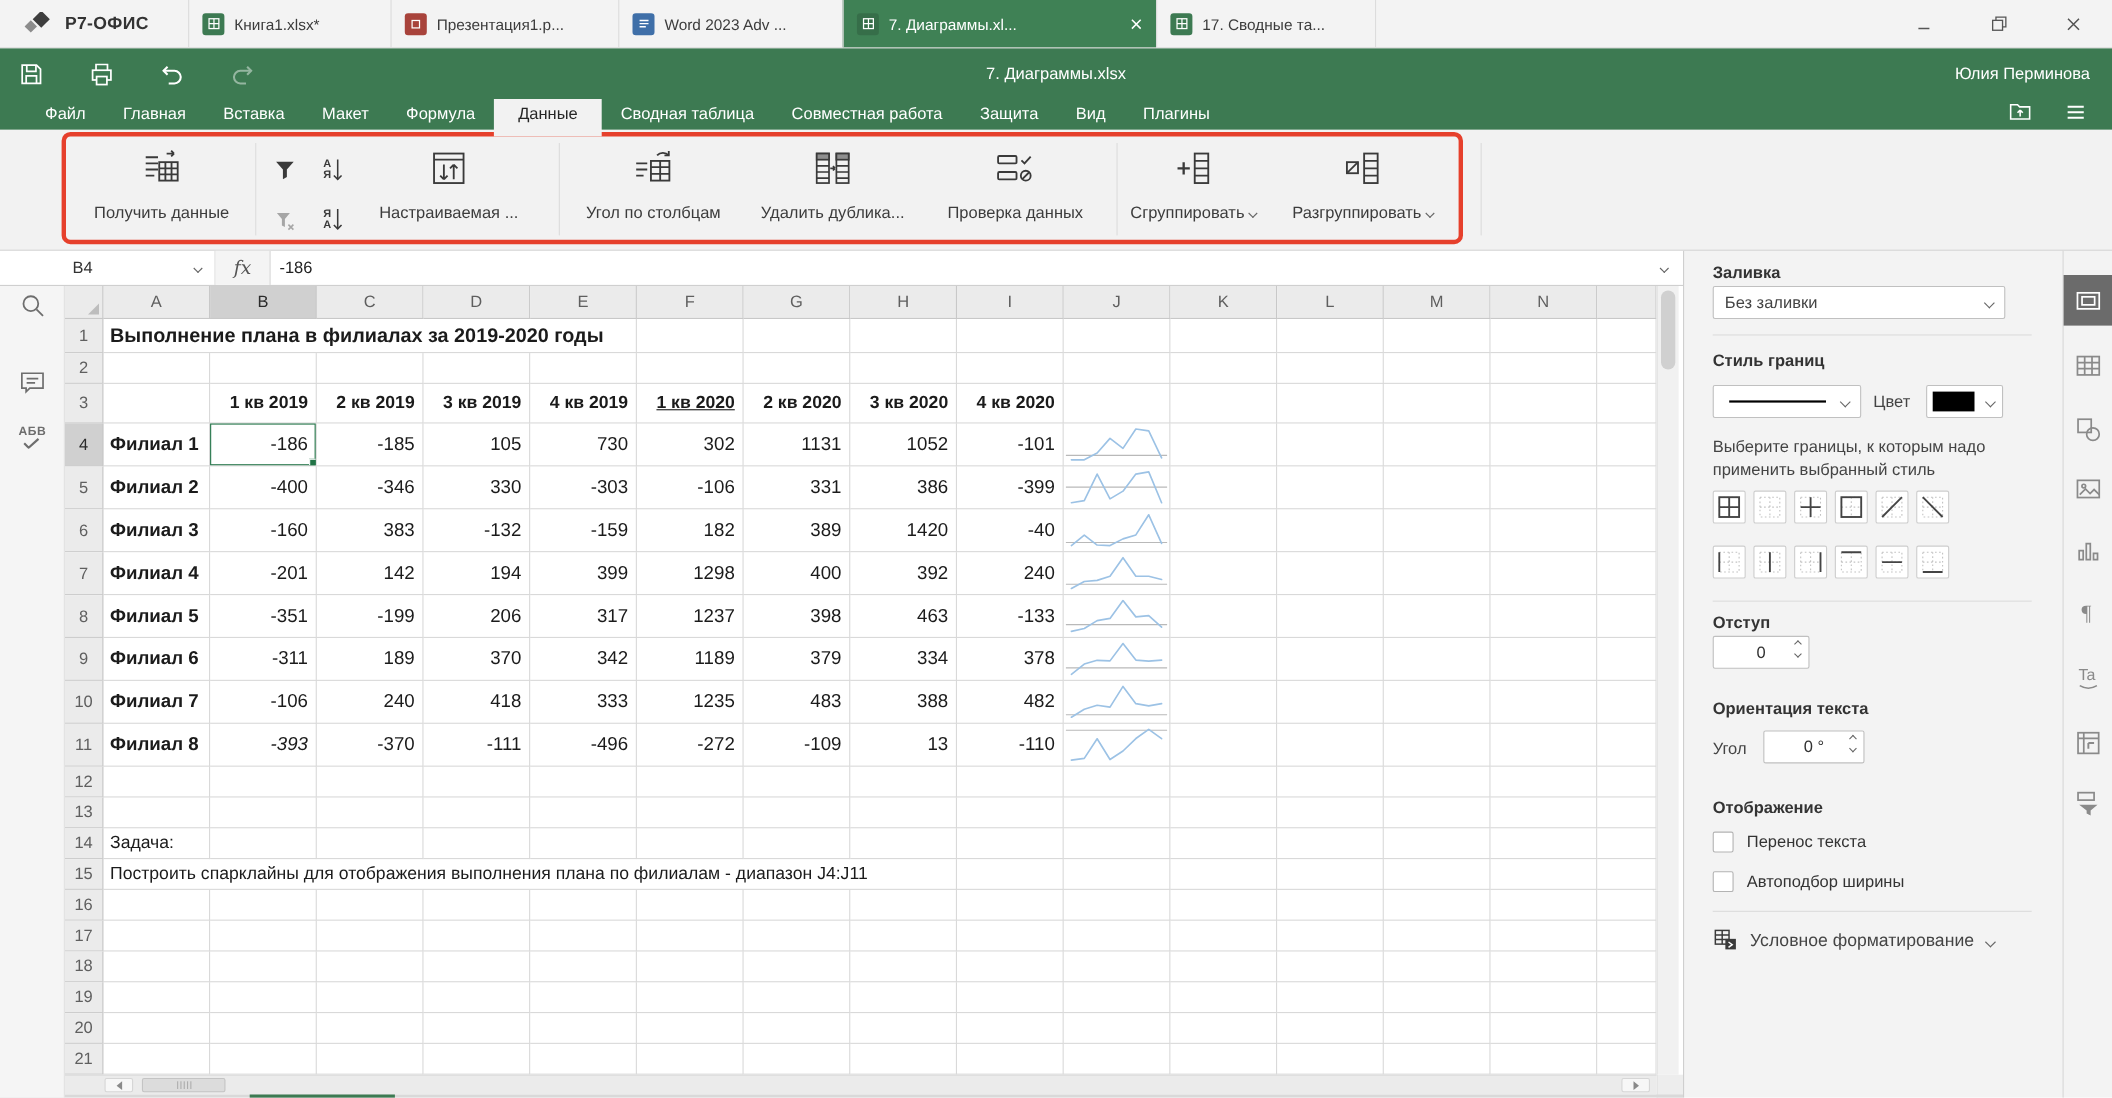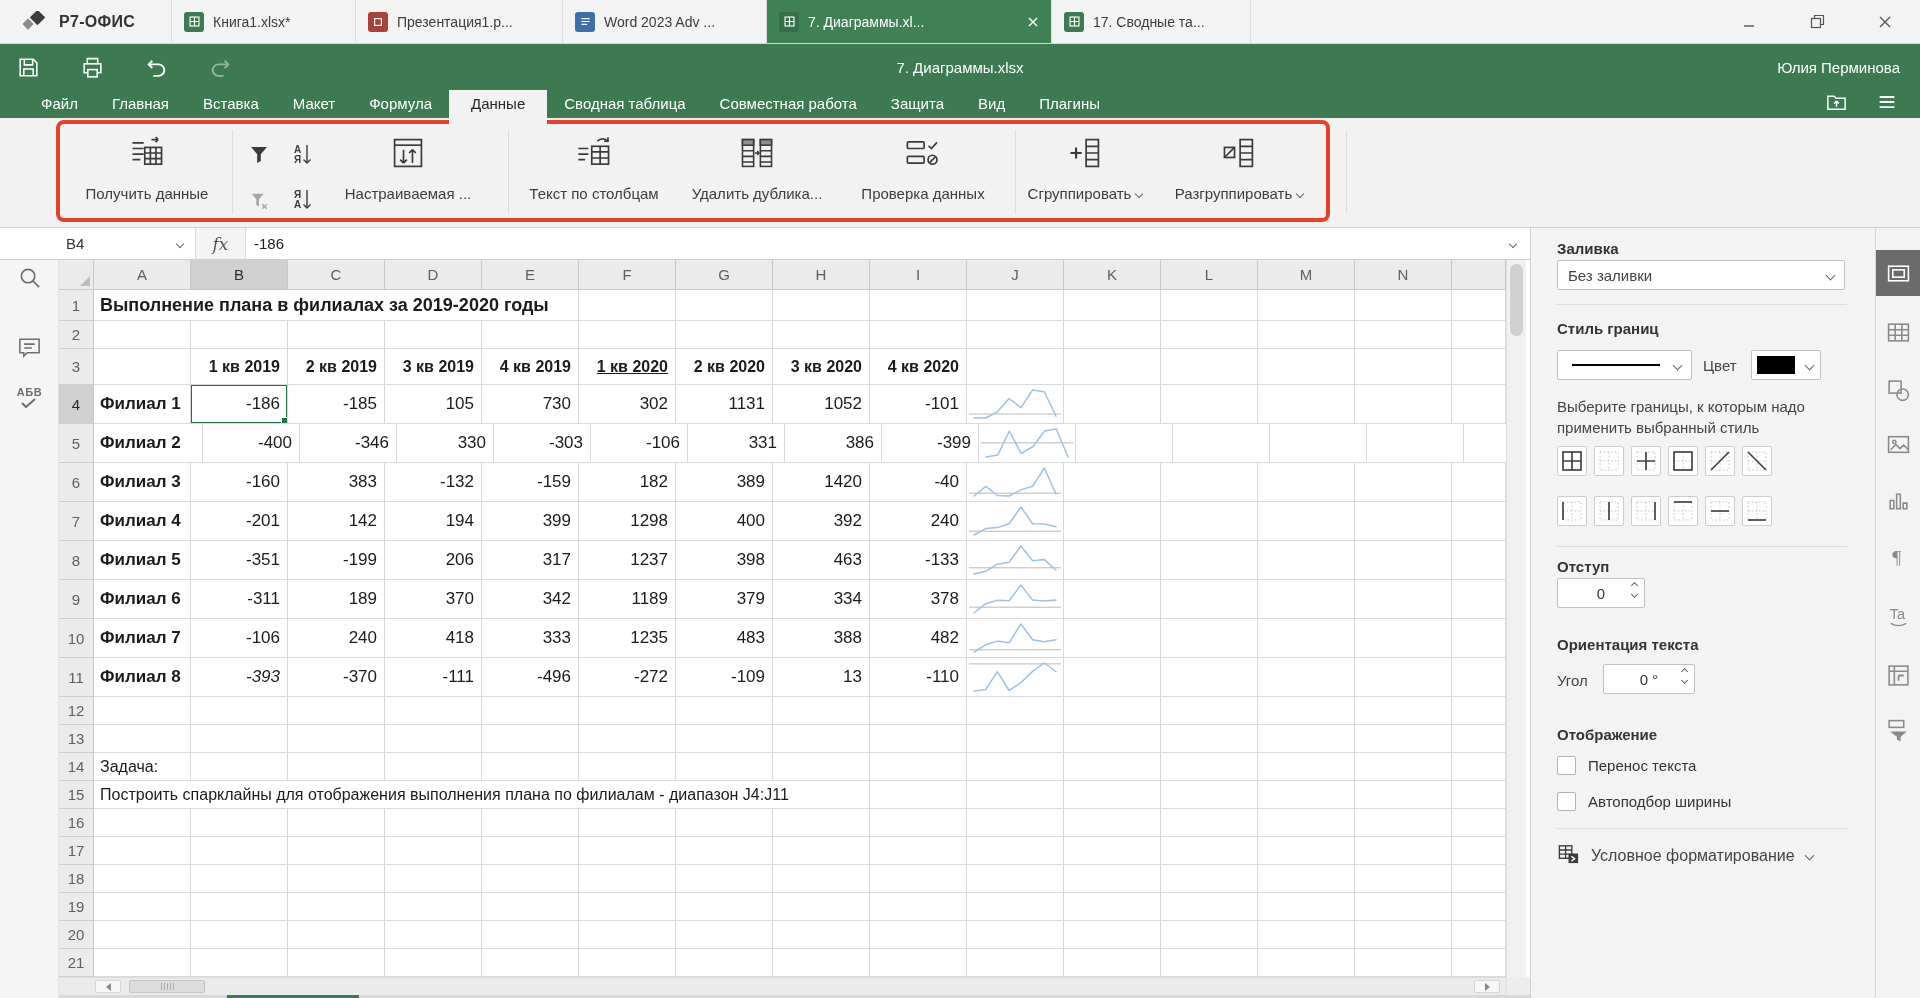--- a/index.html
+++ b/index.html
@@ -310,21 +310,21 @@
       <div class="ric">
         <svg width="38" height="38" viewBox="0 0 34 34" fill="none" stroke="#3a3a3a" stroke-width="1.5">
           <path d="M3 13h9M3 18h9M3 23h6"></path>
           <rect x="15" y="11" width="15" height="16"></rect>
           <path d="M22.5 11v16M15 16h15M15 21.5h15"></path>
           <path d="M20 6.5c2.5-2.8 7-2.8 9.5 0"></path>
           <path d="M29.5 3v3.5h-3.5"></path>
         </svg>
       </div>
       <div class="rlb">
-        <span>Текст по столбцам</span>
+        <span>Угол по столбцам</span>
       </div>
     </div>
     <div class="rbtn" style="left: 677px;">
       <div class="ric">
         <svg width="38" height="38" viewBox="0 0 34 34" fill="none" stroke="#3a3a3a" stroke-width="1.4">
           <rect x="4" y="5" width="10" height="24"></rect>
           <path d="M4 15h10M4 20h10M4 25h10"></path>
           <rect x="4" y="5" width="10" height="5" fill="#8f8f8f"></rect>
           <rect x="20" y="5" width="10" height="24"></rect>
           <path d="M20 15h10M20 20h10M20 25h10"></path>
@@ -516,21 +516,21 @@
           </svg>
         </div>
         <div class="cell" style="width: 97px; height: 39px;"></div>
         <div class="cell" style="width: 97px; height: 39px;"></div>
         <div class="cell" style="width: 97px; height: 39px;"></div>
         <div class="cell" style="width: 97px; height: 39px;"></div>
         <div class="cell" style="width: 54px; height: 39px;"></div>
       </div>
       <div class="srow">
         <div class="rh" style="height: 39px;">5</div>
-        <div class="cell bname" style="width: 109px; height: 39px;">Филиал 2</div>
+        <div class="cell bname" style="width: 97px; height: 39px;">Филиал 2</div>
         <div class="cell num" style="width: 97px; height: 39px;">-400</div>
         <div class="cell num" style="width: 97px; height: 39px;">-346</div>
         <div class="cell num" style="width: 97px; height: 39px;">330</div>
         <div class="cell num" style="width: 97px; height: 39px;">-303</div>
         <div class="cell num" style="width: 97px; height: 39px;">-106</div>
         <div class="cell num" style="width: 97px; height: 39px;">331</div>
         <div class="cell num" style="width: 97px; height: 39px;">386</div>
         <div class="cell num" style="width: 97px; height: 39px;">-399</div>
         <div class="cell sp" style="width: 97px; height: 39px;">
           <svg width="96" height="38">
@@ -897,21 +897,21 @@
         <span class="tri-r"></span>
       </div>
   </div>
   <div id="statusbar">
       <div id="statusgreen"></div>
     </div>
 </div>
 
 <div id="sidebar">
   <div class="sb-h" style="top:12px">Заливка</div>
-  <div class="sb-dd" style="top:32px;width:288px">
+  <div class="sb-dd" style="top:32px;width:266px">
     <span>Без заливки</span>
     <span class="chev"></span>
   </div>
   <div class="sb-div" style="top:76px"></div>
   <div class="sb-h" style="top:92px">Стиль границ</div>
   <div class="sb-dd" style="top:122px;width:135px">
     <span class="linesample"></span>
     <span class="chev"></span>
   </div>
   <div class="sb-l" style="top:129px;left:172px">Цвет</div>

